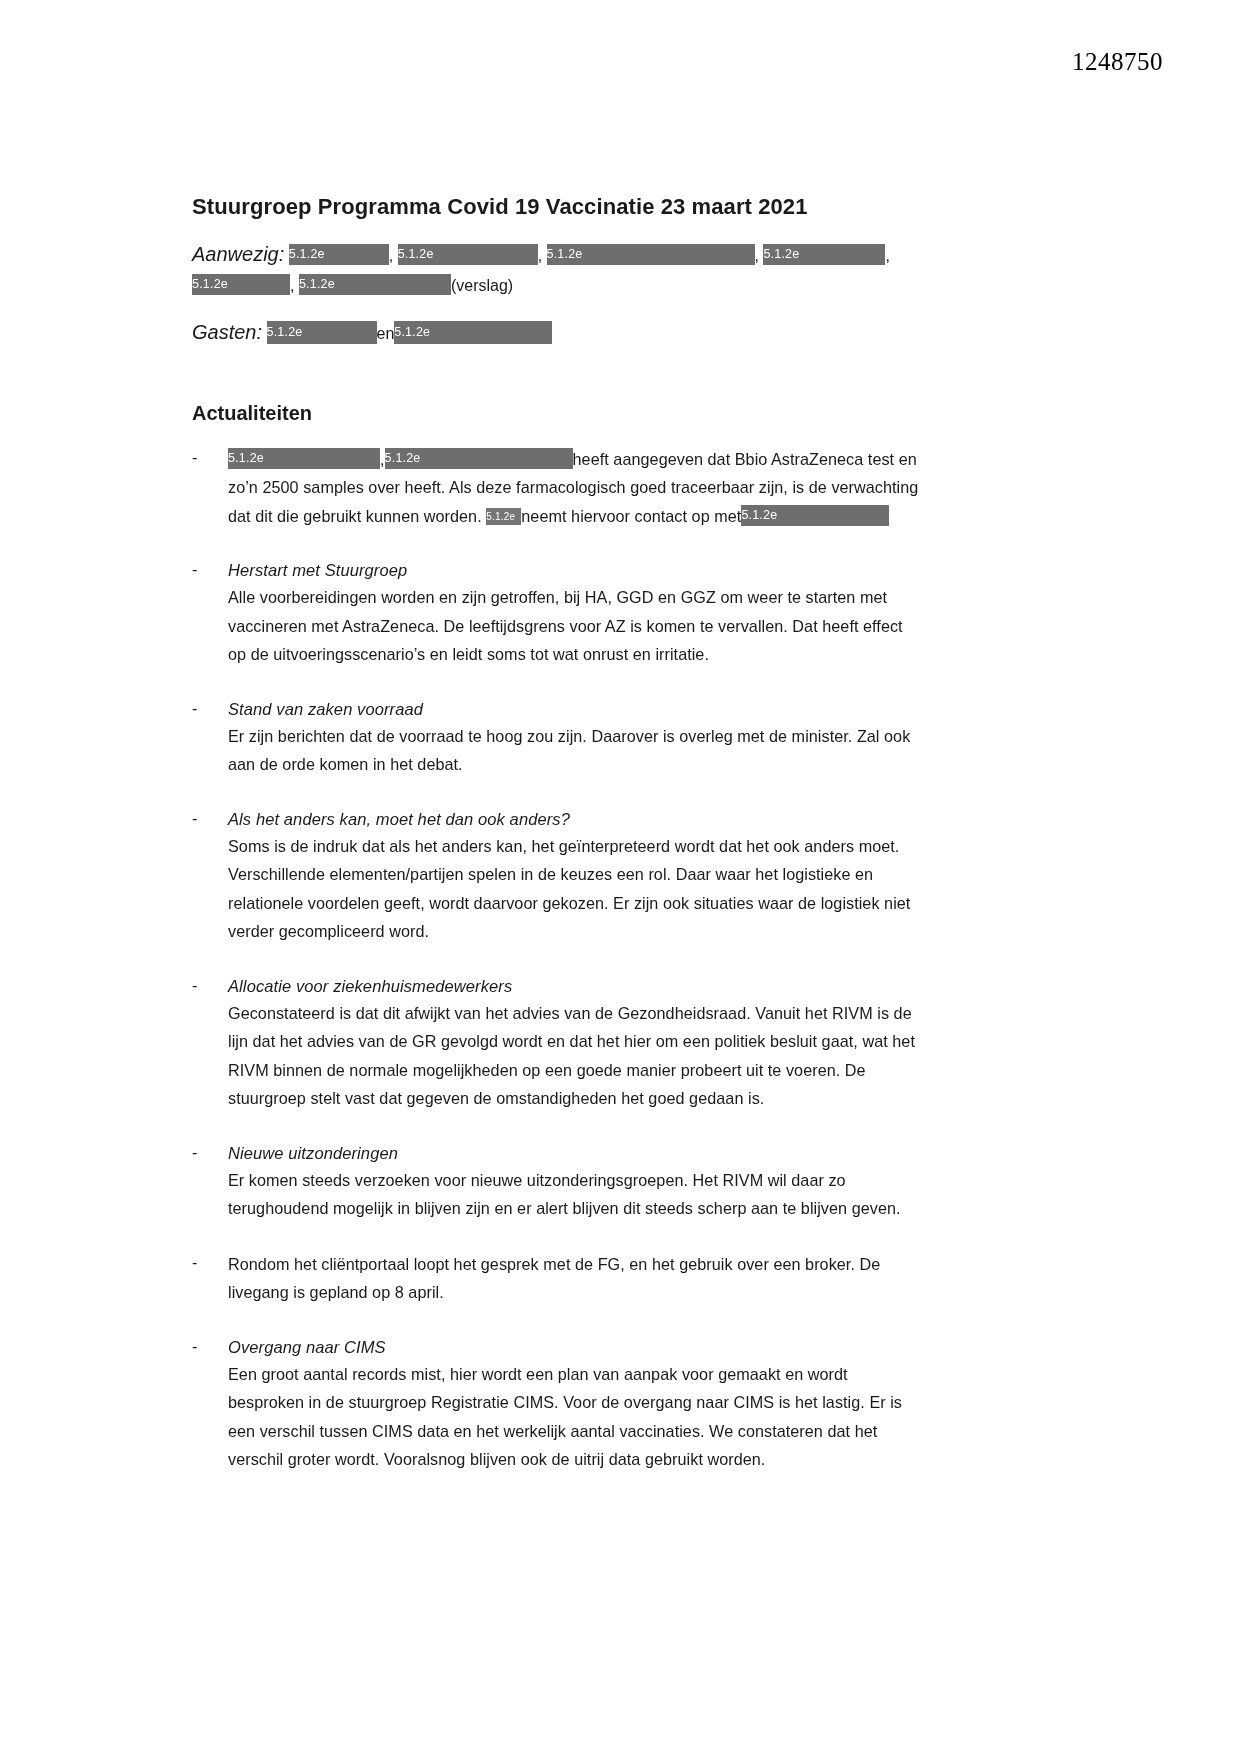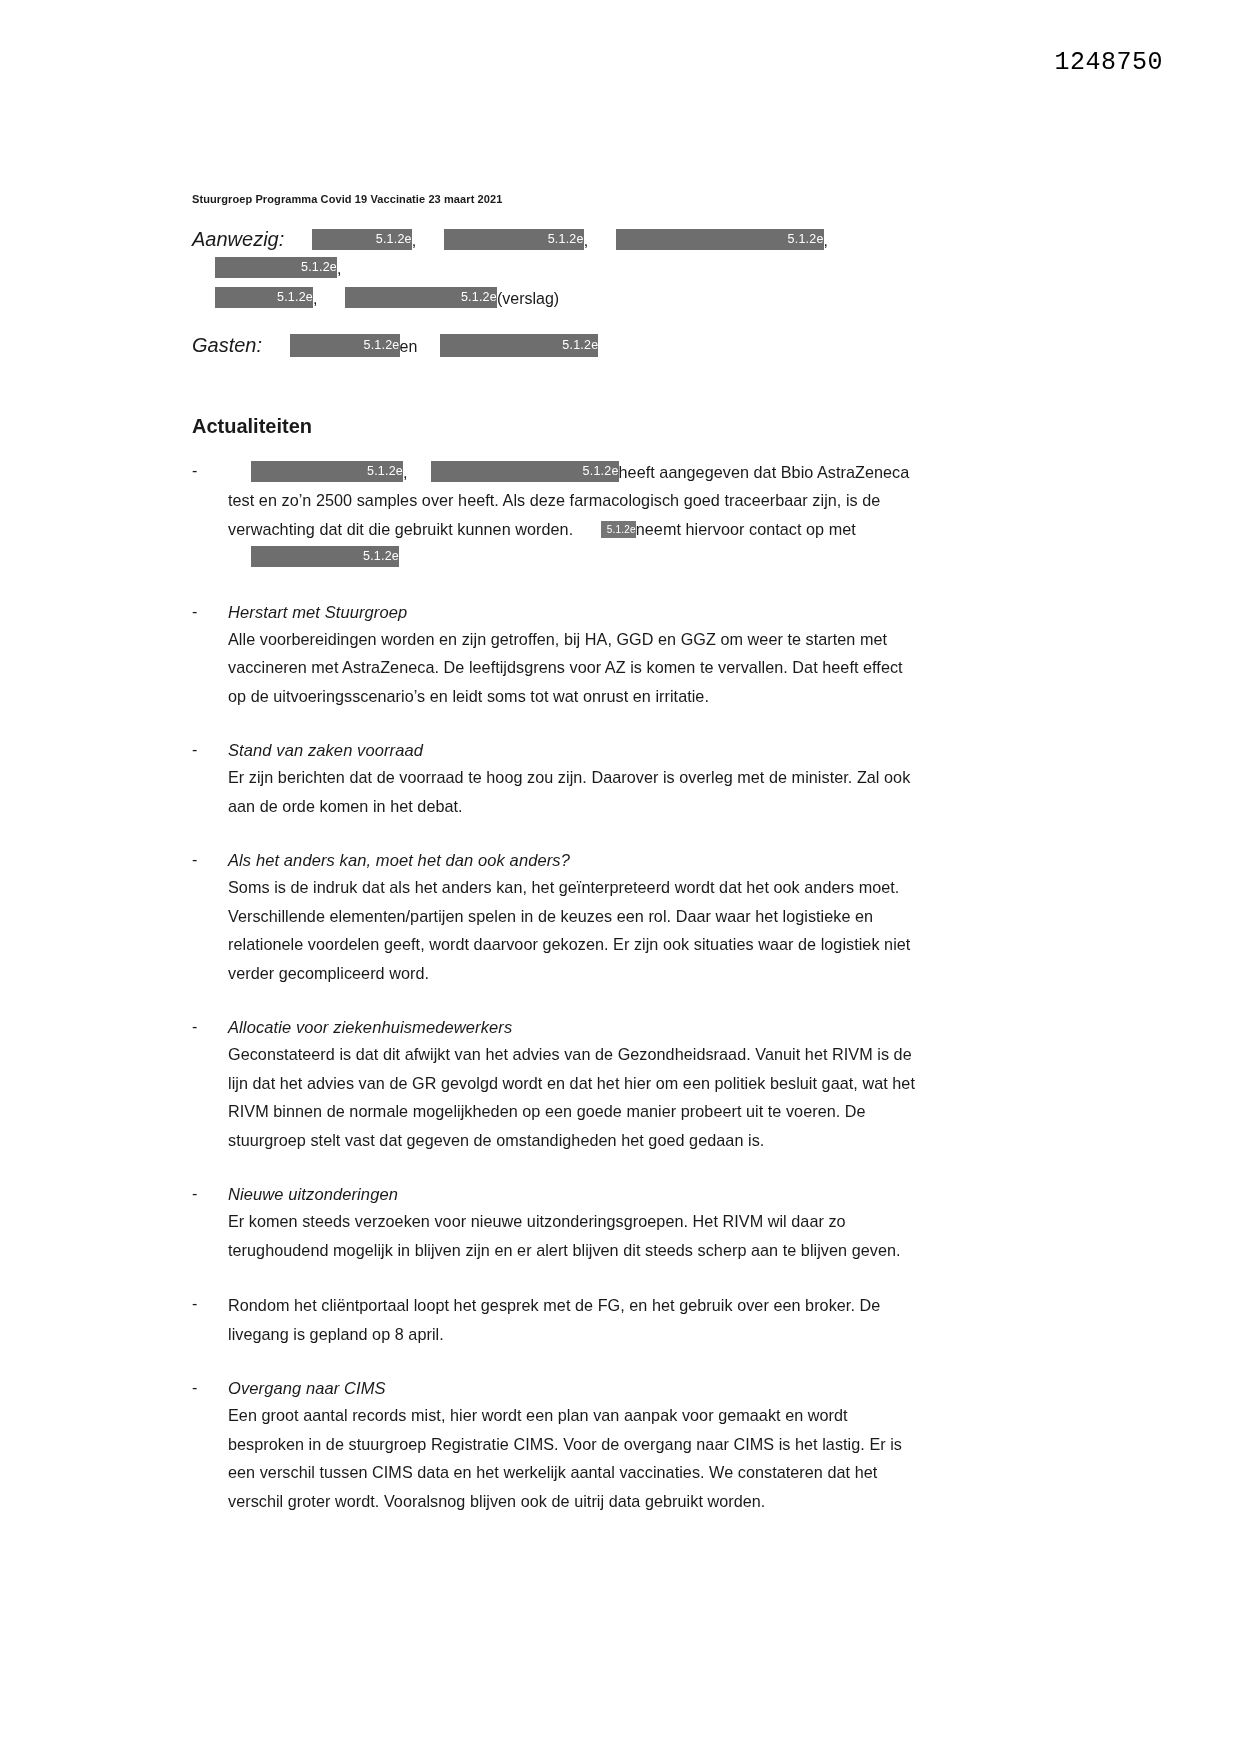--- a/index.html
+++ b/index.html
@@ -25,33 +25,33 @@
   }
 
   
   .doc-number {
     position: absolute;
     top: 48px;
     right: 78px;
     font-size: 25px;
     letter-spacing: 0.5px;
     color: #000000;
-    font-family: Liberation Mono, monospace;
+    font-family: Liberation Serif, serif;
   }
 
   
   .content {
     position: absolute;
     left: 192px;
     top: 192px;
     width: 732px;
   }
 
   .doc-title {
-    font-size: 11px;
+    font-size: 22px;
     font-weight: bold;
     color: #1a1a1a;
     letter-spacing: 0.1px;
     margin: 0 0 18px 0;
     line-height: 1.35;
   }
 
   .meta-line {
     font-size: 16px;
     line-height: 28px;
@@ -65,30 +65,29 @@
   .meta-label {
     font-style: italic;
     font-size: 20px;
   }
 
   
   .redact {
     display: inline-block;
     background: #6e6e6e;
     color: #ffffff;
-    text-align: right;
+    text-align: left;
     font-size: 12.5px;
     line-height: 21px;
     height: 21px;
     vertical-align: -4px;
     font-family: "Liberation Sans", sans-serif;
     letter-spacing: 0.2px;
     overflow: hidden;
     white-space: nowrap;
-    margin-left: 23px;
   }
   .redact.tall {
     height: 23px;
     line-height: 23px;
     vertical-align: -5px;
   }
   .redact.small {
     font-size: 10px;
     height: 17px;
     line-height: 17px;

